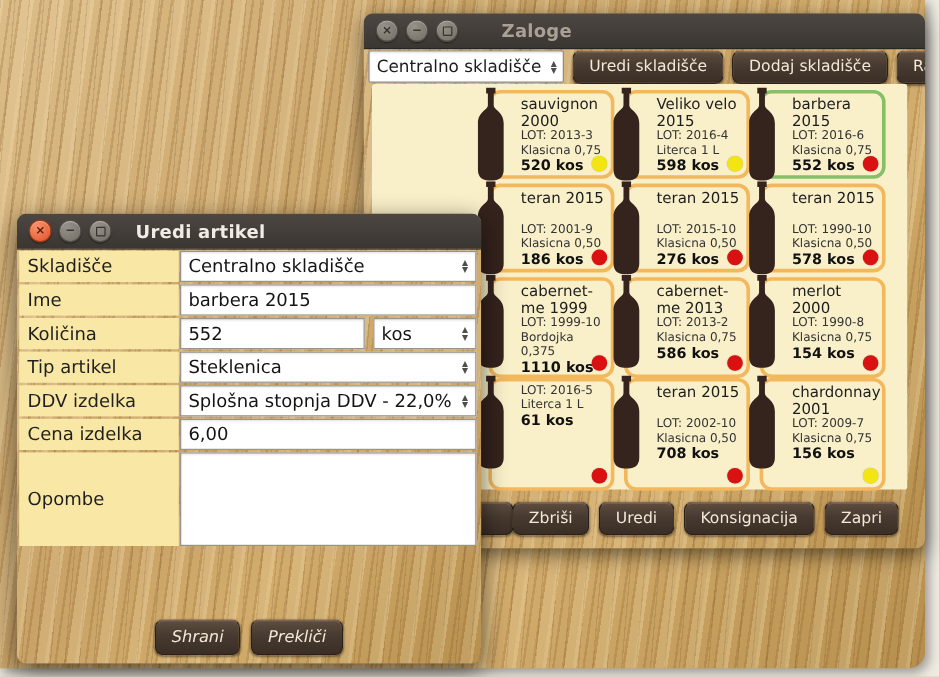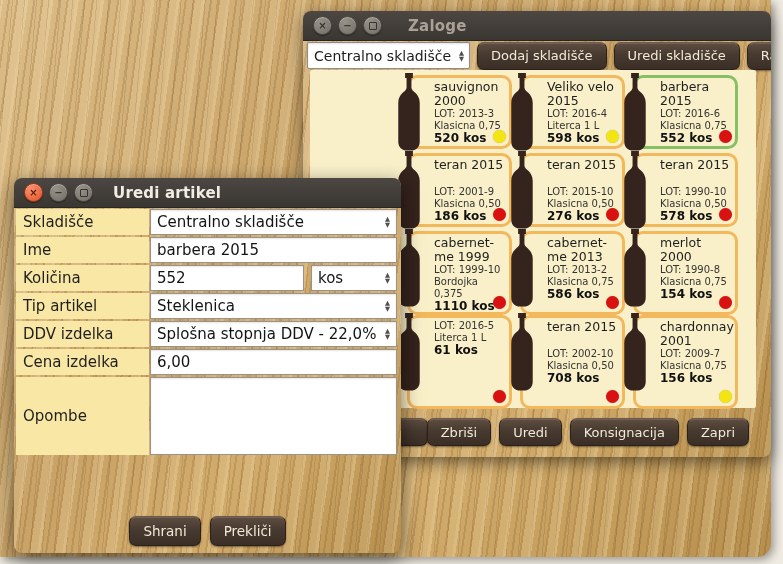--- a/index.html
+++ b/index.html
@@ -46,21 +46,21 @@
   .btn-dark{
     background:linear-gradient(180deg,#5f4d40 0%,#473a30 45%,#3a2e26 100%);
     border:1px solid #2b211b;border-top-color:#6d5a4b;
     border-radius:7px;color:#f2e9d6;font-size:13px;
     padding:0 13px;height:26px;display:flex;align-items:center;justify-content:center;
     box-shadow:inset 0 1px 0 rgba(255,255,255,.12), 0 1px 2px rgba(0,0,0,.45);
     white-space:nowrap;cursor:default;
   }
   
   #zaloge{left:303px;top:11px;width:468px;height:446px;box-shadow:0 5px 16px rgba(0,0,0,.5)}
-  #zaloge .wtitle{color:#a9a196;margin-left:20px}
+  #zaloge .wtitle{color:#a9a196;margin-left:30px}
   #zaloge .toolbar{
     position:absolute;left:0;top:30px;right:0;height:29px;
     display:flex;align-items:center;gap:7px;padding-left:4px;
   }
   .selectbox{
     background:#fff;border:1px solid #8d8d8d;border-radius:2px;
     height:25px;display:flex;align-items:center;
     font-size:14px;color:#1c1c1c;padding:0 5px 0 6px;
     box-shadow:inset 0 1px 2px rgba(0,0,0,.12);
   }
@@ -120,21 +120,21 @@
   .frow.qty-row .unitbox{flex:none;width:72px;margin-left:7px}
   .frow.serija-row .btn-dark{flex:1;height:auto;font-size:12.5px;border-radius:6px}
   .frow.opombe-row{height:78px}
   .frow.opombe-row .flabel{align-items:center}
   .textbox{
     flex:1;background:#fff;border:1px solid #98948c;
     box-shadow:inset 0 1px 2px rgba(0,0,0,.10);
   }
   #dialog .footer{
     position:absolute;left:0;right:0;bottom:7px;
-    display:flex;justify-content:center;gap:9px;
+    display:flex;justify-content:center;gap:9px;font-style:italic;
   }
   #dialog .footer .btn-dark{height:28px;font-size:13.5px}
 </style>
 </head>
 <body>
 
 <div id="backdrop" class="wood"></div>
 
 <div id="zaloge" class="window wood">
   <div class="titlebar">
@@ -147,22 +147,22 @@
   </div>
 
   <div class="toolbar">
     <div class="selectbox" id="warehouse-select">
       <span>Centralno skladišče</span>
       <span class="spin">
           <span>▲</span>
           <span>▼</span>
         </span>
     </div>
+    <div class="btn-dark">Uredi skladišče</div>
     <div class="btn-dark">Dodaj skladišče</div>
-    <div class="btn-dark">Uredi skladišče</div>
     <div class="btn-dark">Razporedi s</div>
   </div>
 
   <div class="panel">
     <div id="grid">
 
         <div class="card">
           <svg class="bottle" viewBox="0 0 30 80" xmlns="http://www.w3.org/2000/svg">
             <path d="M11,0 h8 v5 h-1.5 v10 c0,4 8.5,5.5 8.5,15.5 v40 c0,6 -4,9 -9,9 h-4 c-5,0 -9,-3 -9,-9 v-40 c0,-10 8.5,-11.5 8.5,-15.5 v-10 H11 z" fill="#35231d"></path>
           </svg>

